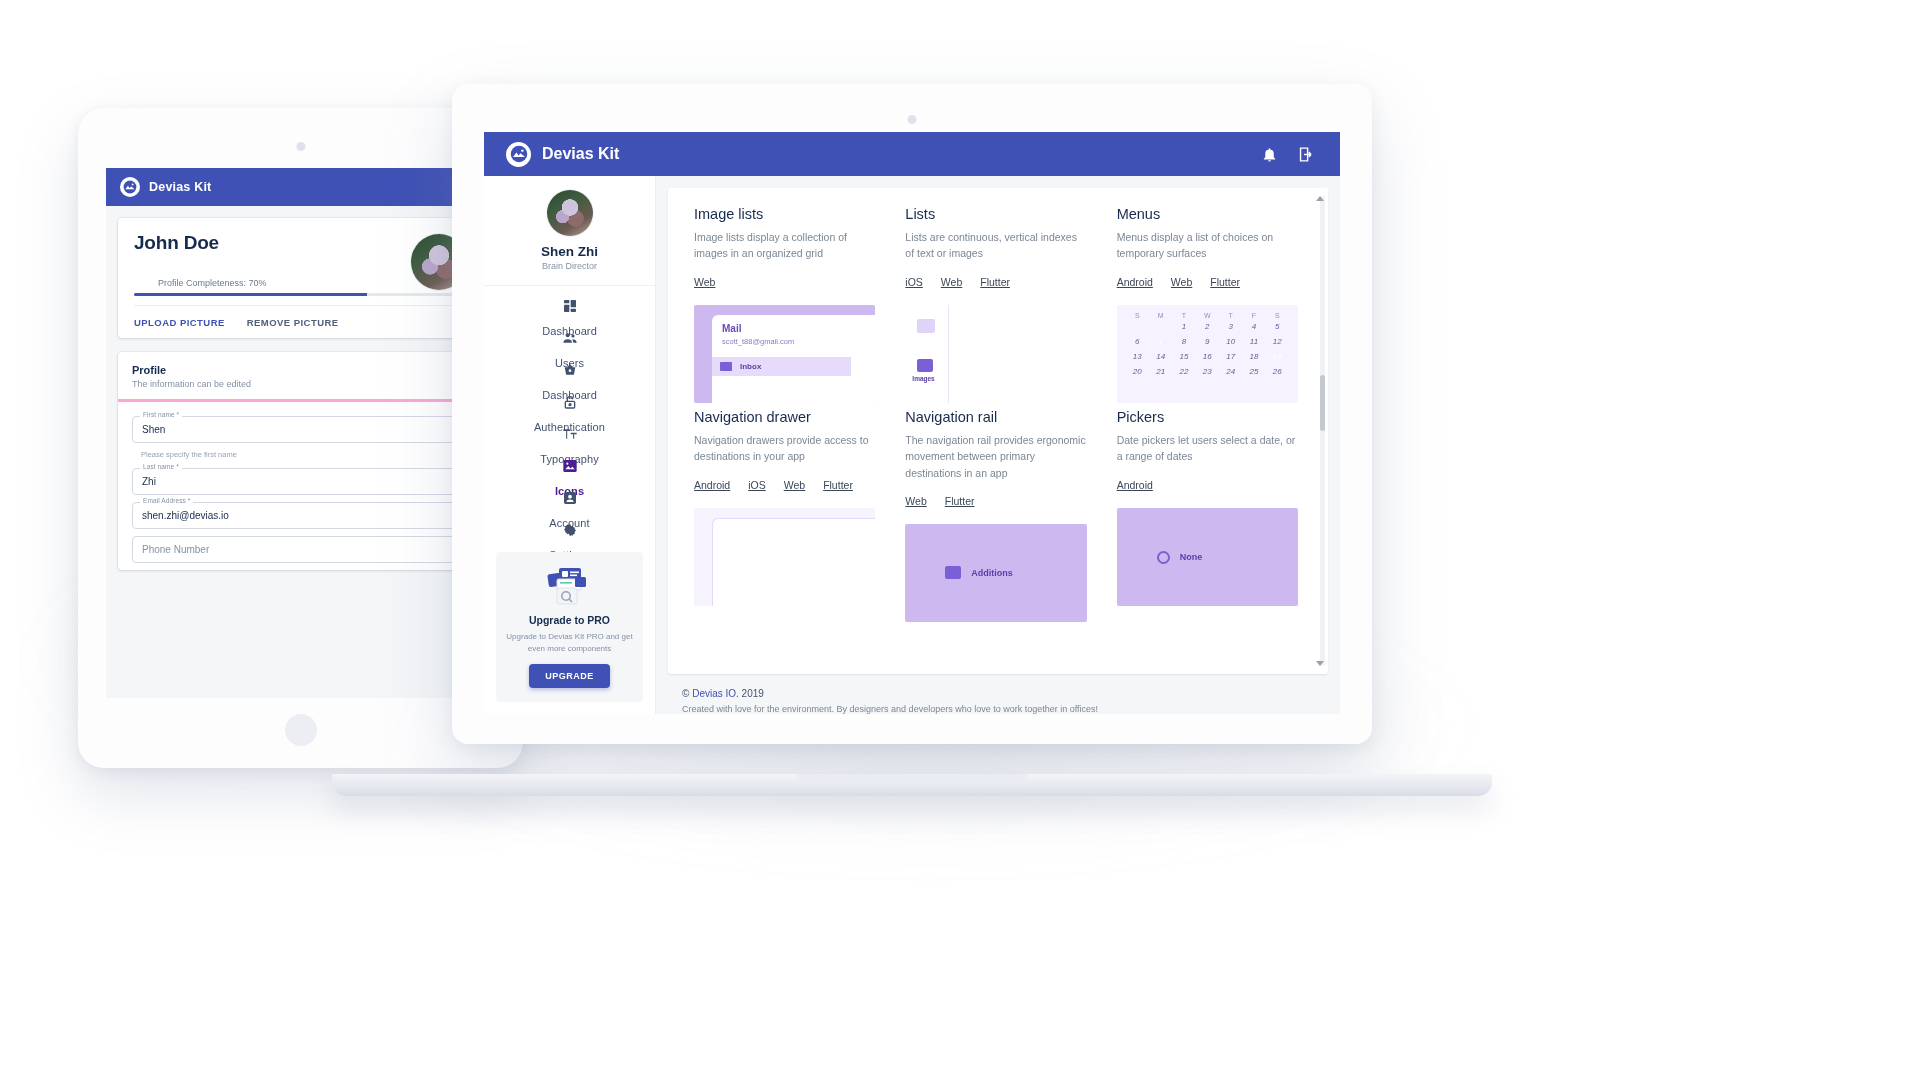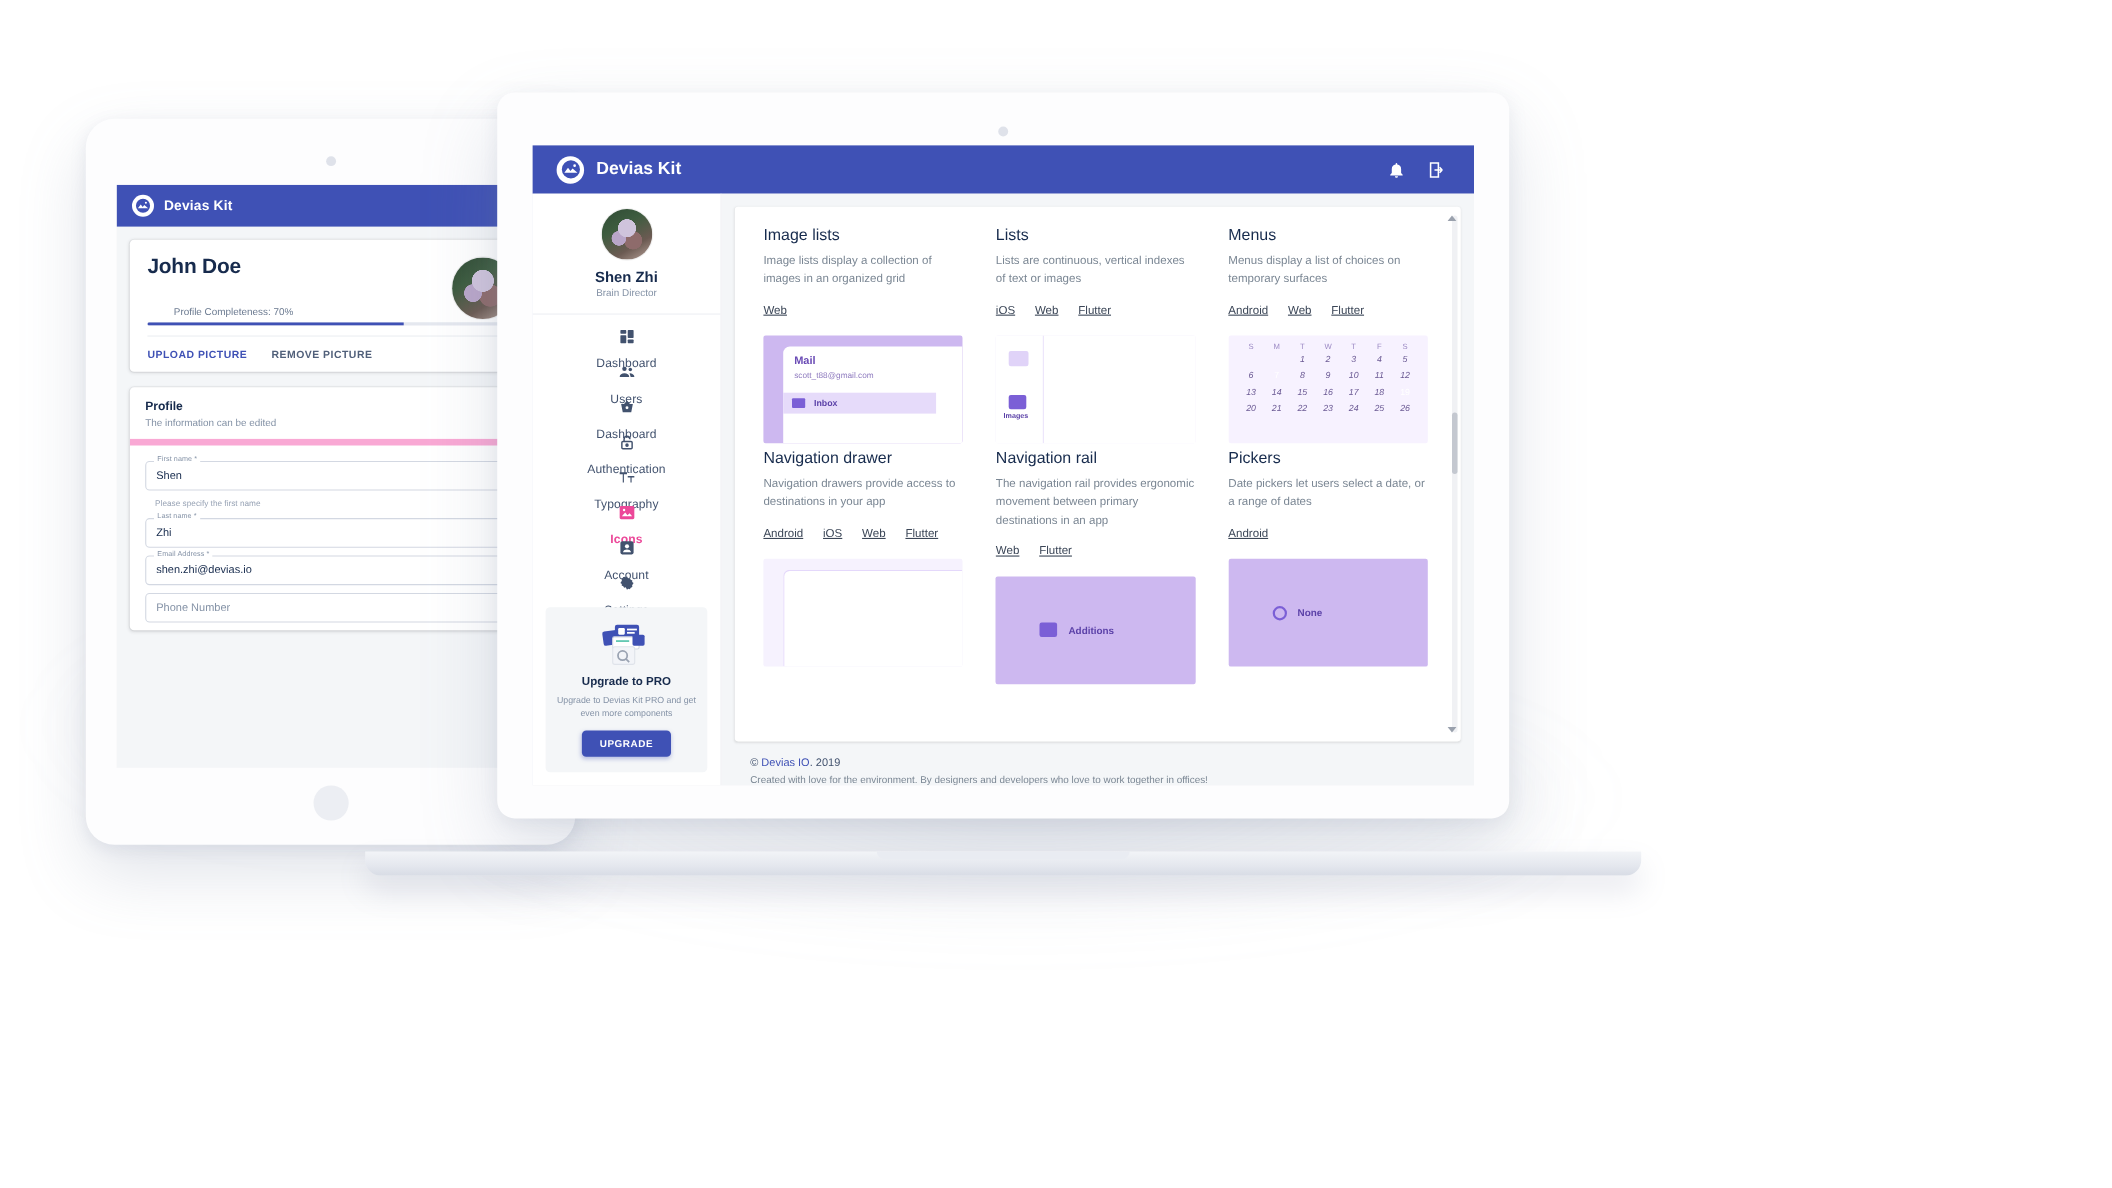--- a/index.html
+++ b/index.html
@@ -74,21 +74,21 @@
     box-shadow: 0 0 0 1px rgba(0,0,0,.06);
   }
   .completeness { font-size: 9px; color: #6b7a90; margin-top: 24px; padding-left: 24px; }
   .prog-track { height: 3px; background: #e5e8ef; border-radius: 2px; margin-top: 5px; overflow: hidden; }
   .prog-fill { height: 100%; background: #3f51b5; }
   .card-actions { display: flex; gap: 22px; padding: 11px 0 10px 0; margin-top: 9px; border-top: 1px solid #eceef2; }
   .btn-text { font-size: 9.5px; font-weight: bold; letter-spacing: .45px; color: #3f51b5; cursor: pointer; }
   .btn-text.muted { color: #51607a; }
 
   .form-card { margin-top: 14px; overflow: hidden; }
-  .form-head { padding: 12px 14px 10px 14px; border-bottom: 6px solid #f9a8d4; }
+  .form-head { padding: 12px 14px 10px 14px; border-bottom: 3px solid #f9a8d4; }
   .form-title { font-size: 11px; font-weight: bold; color: #172b4d; }
   .form-sub { font-size: 9px; color: #8492a6; margin-top: 3px; }
   .form-body { padding: 14px 14px 0 14px; }
   .field { position: relative; margin-bottom: 7px; }
   .field .outline {
     border: 1px solid #d3d8e2; border-radius: 4px; height: 27px;
     display: flex; align-items: center; padding: 0 9px;
   }
   .field .flabel {
     position: absolute; left: 8px; top: -5px; background: #fff; padding: 0 3px;
@@ -152,21 +152,21 @@
   }
   .side-name { font-size: 13.5px; font-weight: bold; color: #172b4d; margin-top: 8px; }
   .side-role { font-size: 9px; color: #8492a6; margin-top: 2px; }
 
   .nav { padding: 12px 10px 0 10px; display: flex; flex-direction: column; gap: 2px; }
   .nav-item {
     display: flex; align-items: center; gap: 11px; height: 30px; padding: 0 8px;
     border-radius: 4px; cursor: pointer; color: #42526e; flex-direction: column;
   }
   .nav-item .nav-label { font-size: 11px; letter-spacing: .1px; }
-  .nav-item.active { color: #ec4899; }
+  .nav-item.active { color: #4c1d95; }
   .nav-item.active .nav-label { font-weight: bold; }
   .nav-ico { width: 16px; height: 16px; flex: none; display: flex; align-items: center; justify-content: center; }
 
   .upgrade-card {
     margin: auto 12px 14px 12px; background: #f4f6f8; border-radius: 4px;
     padding: 12px 10px 14px 10px; text-align: center;
   }
   .up-img { width: 50px; height: 42px; margin: 0 auto 8px auto; position: relative; }
   .up-title { font-size: 10.5px; font-weight: bold; color: #172b4d; }
   .up-text { font-size: 8px; color: #8492a6; line-height: 1.45; margin-top: 5px; }

